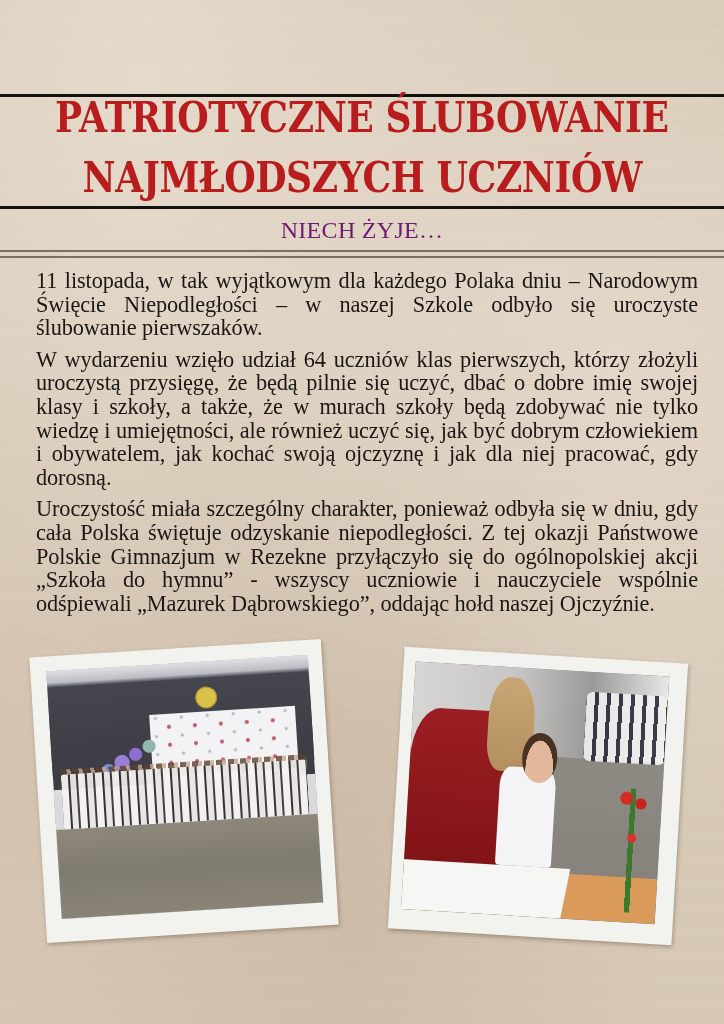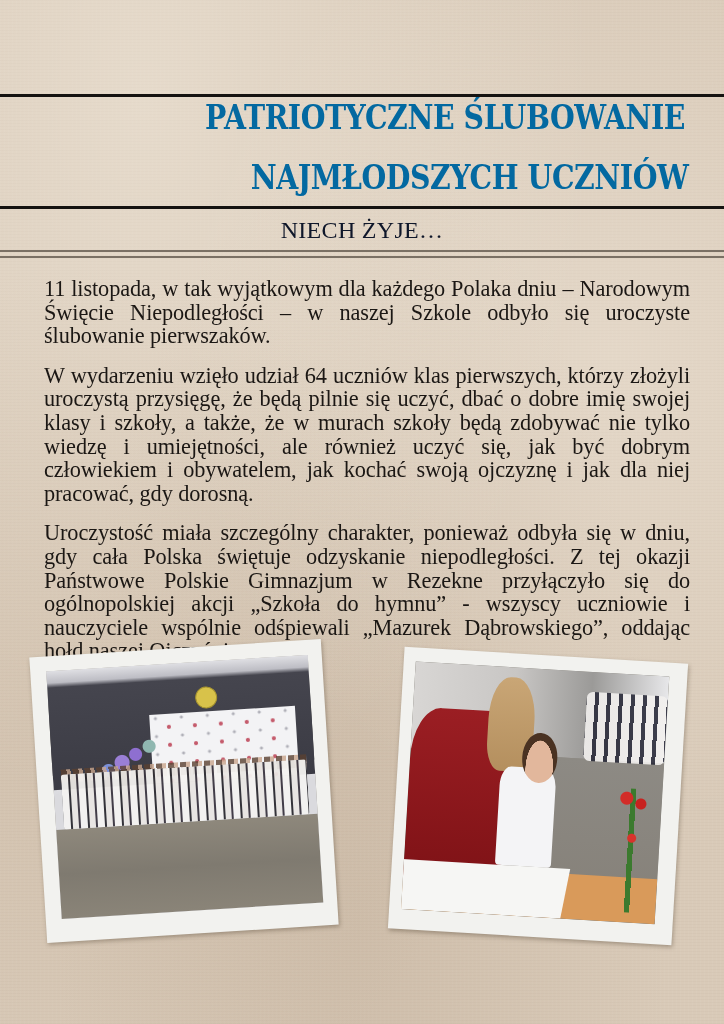--- a/index.html
+++ b/index.html
@@ -16,37 +16,37 @@
     font-family: "Liberation Serif", "DejaVu Serif", serif;
     color: #1b1714;
   }
   .rule-thick {
     position: absolute; left: 0; width: 724px; height: 3px; background: #141210;
   }
   .rule-thin {
     position: absolute; left: 0; width: 724px; height: 2px; background: #7a7064;
   }
   .title {
-    position: absolute; left: 0; width: 724px; text-align: right;
+    position: absolute; left: 0; width: 724px; text-align: center;
     font-family: "DejaVu Serif", "Liberation Serif", serif;
-    font-weight: bold; font-size: 33px; letter-spacing: -0.5px;
-    color: #0369a1; line-height: 52px;
+    font-weight: bold; font-size: 42px; letter-spacing: -0.5px;
+    color: #b91c1c; line-height: 52px;
   }
   .title span { display: inline-block; transform: scaleX(0.86); transform-origin: center; white-space: nowrap; }
   .subtitle {
     position: absolute; top: 214px; left: 0; width: 724px; text-align: center;
     font-family: "Liberation Serif", serif; font-size: 24px; letter-spacing: 0.3px;
-    color: #0f172a; line-height: 32px;
+    color: #701a75; line-height: 32px;
   }
   .body-text {
     position: absolute; top: 261px; left: 28px; width: 678px;
     font-family: "Liberation Serif", serif; font-size: 22.3px; line-height: 23.6px;
     text-align: justify; color: #1b1714; letter-spacing: -0.1px;
   }
-  .body-text p { margin: 16px; }
+  .body-text p { margin: 8px; }
   .frame {
     position: absolute; background: #f2f2ef;
     box-shadow: 1px 2px 4px rgba(60,45,30,0.35);
   }
   .photo {
     position: absolute; overflow: hidden;
   }
   
   .photo-hall {
     background:

